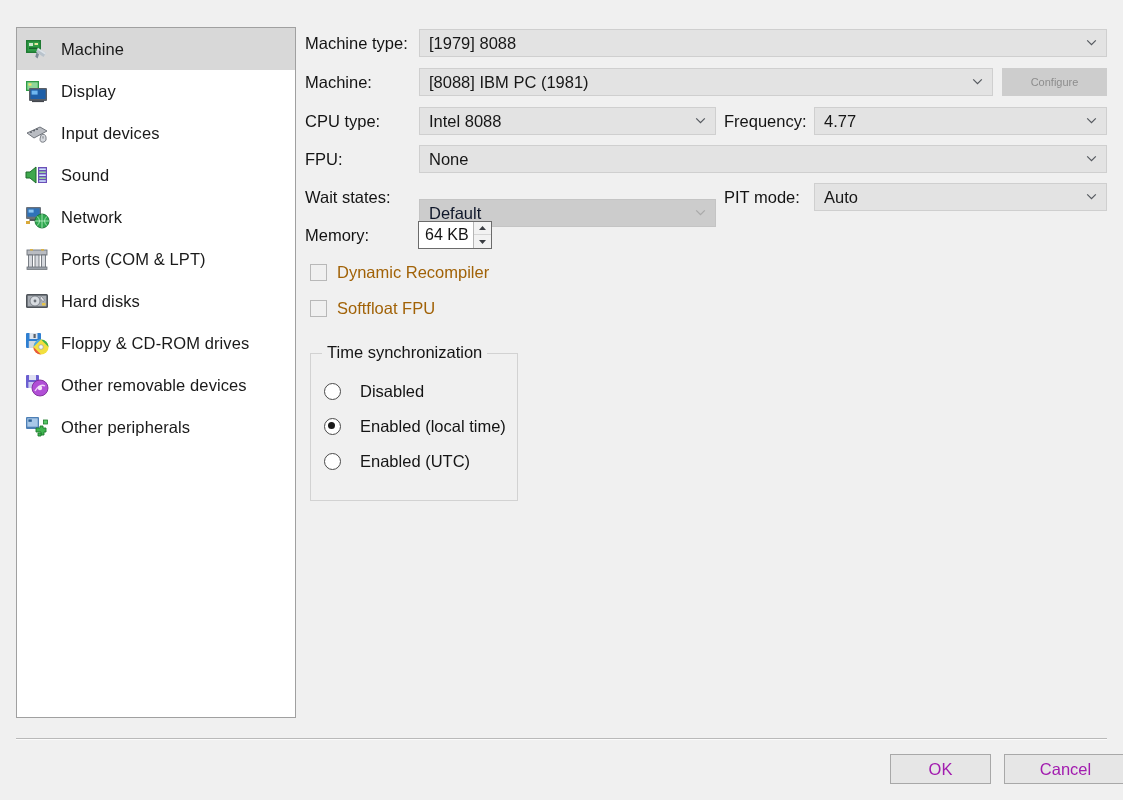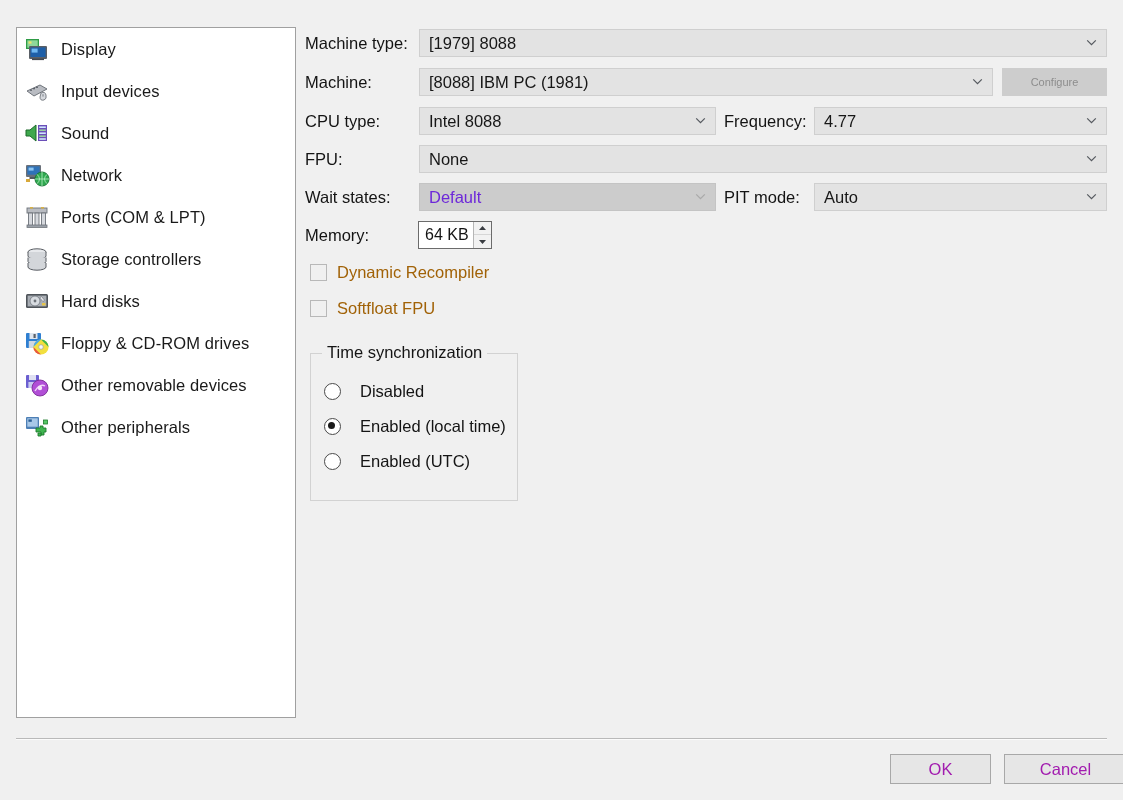--- a/index.html
+++ b/index.html
@@ -77,21 +77,22 @@
     align-items: center;
     padding: 0 14px 0 9px;
     font-size: 16.5px;
     color: #171717;
     white-space: nowrap;
     overflow: hidden;
   }
   .combo.disabled {
     background: #cccccc;
     border-color: #c4c4c4;
-    color: #6d28d9;
+    color: #0f172a;
+    margin-top: 16px;
   }
   .combo .chev {
     position: absolute;
     right: 9px; top: 50%;
     width: 11px; height: 11px;
     margin-top: -6px;
   }
   .combo .chev svg { display:block; }
 
   
@@ -225,20 +226,35 @@
   #ok-button { left: 890px; width: 101px; }
   #cancel-button { left: 1004px; width: 123px; }
 </style>
 </head>
 <body>
 
 <div id="app">
 
   <div id="sidebar">
 
+    <div class="side-item selected">
+      <span class="ico">
+        <svg viewBox="0 0 26 26">
+          <rect x="2" y="4" width="15" height="13" fill="#1f7a33"></rect>
+          <rect x="3.5" y="5.5" width="12" height="10" fill="#2f9c46"></rect>
+          <rect x="5" y="7" width="4" height="3" fill="#cfe8d0"></rect>
+          <rect x="10.5" y="7" width="3.5" height="2" fill="#e8e8a0"></rect>
+          <rect x="5" y="11.5" width="8.5" height="1.5" fill="#17642a"></rect>
+          <path d="M14 12 L22 17 L19.5 21 L12 16 Z" fill="#b9c3cc"></path>
+          <path d="M14 12 L22 17 L21 18.6 L13.2 13.6 Z" fill="#dde3e8"></path>
+          <path d="M12.5 16.5 L15 18.3 L13.6 22.5 L11.3 20.8 Z" fill="#7f8c99"></path>
+        </svg>
+      </span>
+      <span class="side-label">Machine</span>
+    </div>
 
     <div class="side-item">
       <span class="ico">
         <svg viewBox="0 0 26 26">
           <rect x="2" y="3" width="13" height="10" fill="#2f9c46"></rect>
           <rect x="3.3" y="4.3" width="10.4" height="7.4" fill="#8fd79a"></rect>
           <rect x="4.5" y="5.4" width="3" height="2.2" fill="#f2e36b"></rect>
           <rect x="5" y="10" width="18" height="13" rx="1" fill="#5a5f66"></rect>
           <rect x="6.4" y="11.4" width="15.2" height="9.6" fill="#1e5fa8"></rect>
           <rect x="7.6" y="12.6" width="6" height="4" fill="#6fb7f0"></rect>
@@ -303,31 +319,20 @@
           <rect x="17" y="3" width="3" height="1.6" fill="#d8b24a"></rect>
           <rect x="4.5" y="9" width="4" height="13" fill="#d5d8dd" stroke="#6e737a" stroke-width=".9"></rect>
           <rect x="11" y="9" width="4" height="13" fill="#d5d8dd" stroke="#6e737a" stroke-width=".9"></rect>
           <rect x="17.5" y="9" width="4" height="13" fill="#d5d8dd" stroke="#6e737a" stroke-width=".9"></rect>
           <rect x="3" y="21" width="20" height="2.4" fill="#9aa0a8" stroke="#6e737a" stroke-width=".8"></rect>
         </svg>
       </span>
       <span class="side-label">Ports (COM &amp; LPT)</span>
     </div>
 
-    <div class="side-item">
-      <span class="ico">
-        <svg viewBox="0 0 26 26">
-          <ellipse cx="13" cy="6" rx="9" ry="3.2" fill="#e7e9ec" stroke="#585c62" stroke-width="1"></ellipse>
-          <path d="M4 6 v4 a9 3.2 0 0 0 18 0 v-4" fill="#d3d6da" stroke="#585c62" stroke-width="1"></path>
-          <path d="M4 11.5 v4 a9 3.2 0 0 0 18 0 v-4" fill="#d3d6da" stroke="#585c62" stroke-width="1"></path>
-          <path d="M4 17 v4 a9 3.2 0 0 0 18 0 v-4" fill="#d3d6da" stroke="#585c62" stroke-width="1"></path>
-        </svg>
-      </span>
-      <span class="side-label">Storage controllers</span>
-    </div>
 
     <div class="side-item">
       <span class="ico">
         <svg viewBox="0 0 26 26">
           <rect x="2" y="6" width="22" height="14" rx="1.5" fill="#4e5359"></rect>
           <rect x="3.6" y="7.6" width="18.8" height="10.8" fill="#a9aeb5"></rect>
           <circle cx="11" cy="13" r="5" fill="#d7dbe0" stroke="#70757c" stroke-width=".8"></circle>
           <circle cx="11" cy="13" r="1.4" fill="#6e737a"></circle>
           <path d="M17.5 8.5 l3.2 3.8 -1.8 1.2 -3.2 -3.6 Z" fill="#e8e8ec" stroke="#70757c" stroke-width=".7"></path>
           <rect x="18" y="15" width="3.5" height="2.5" fill="#e5c44a"></rect>

